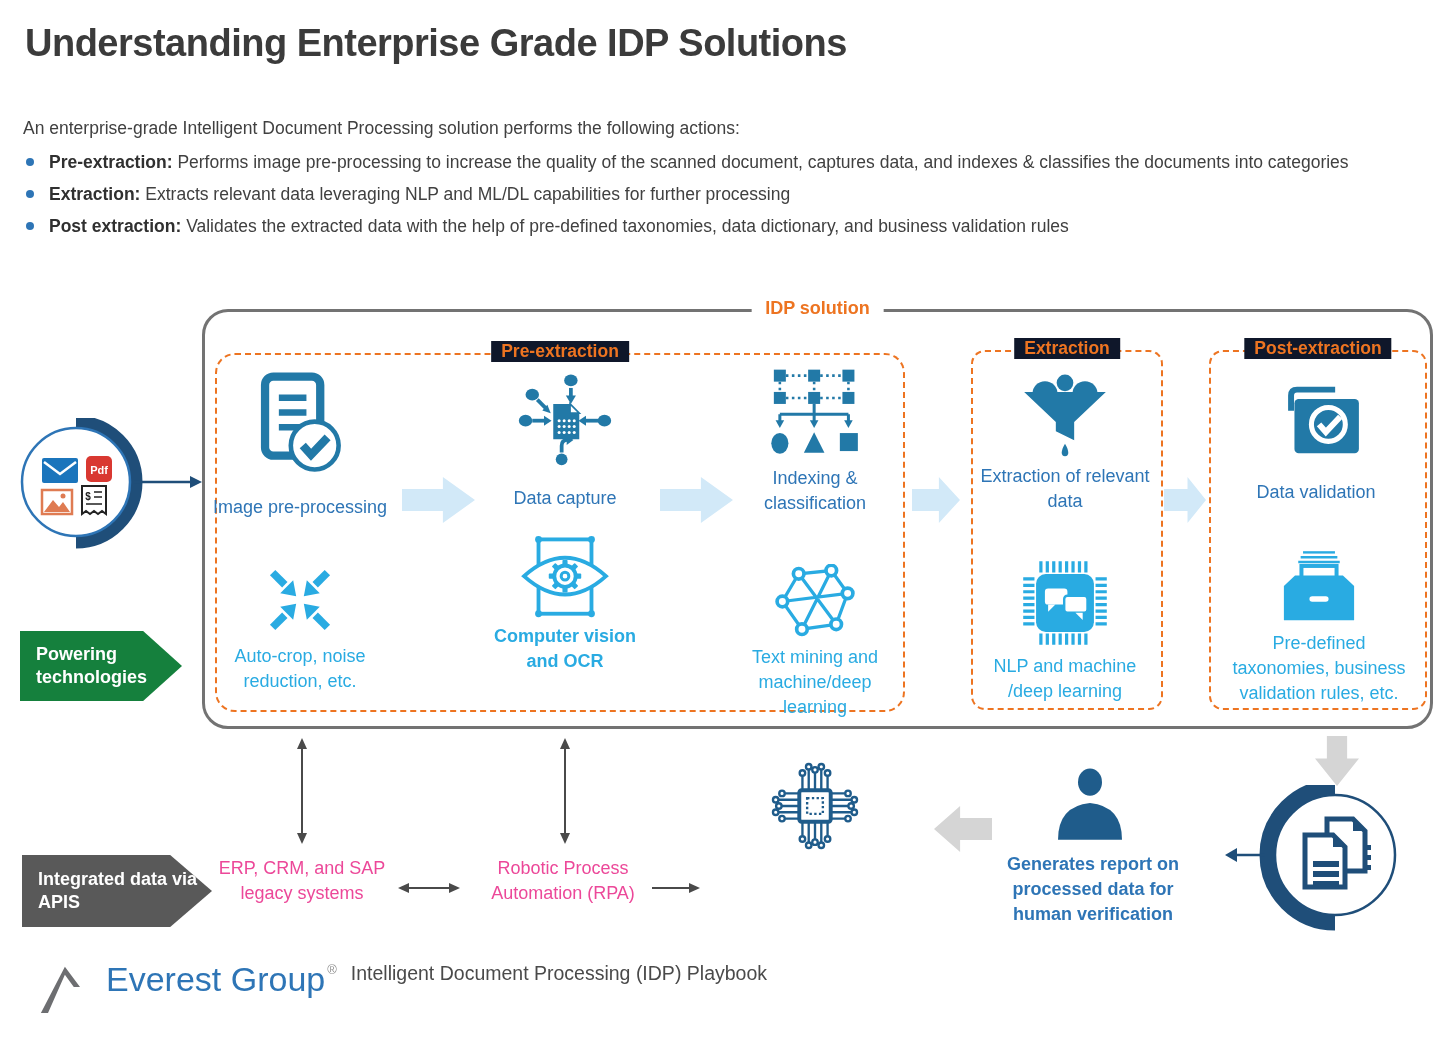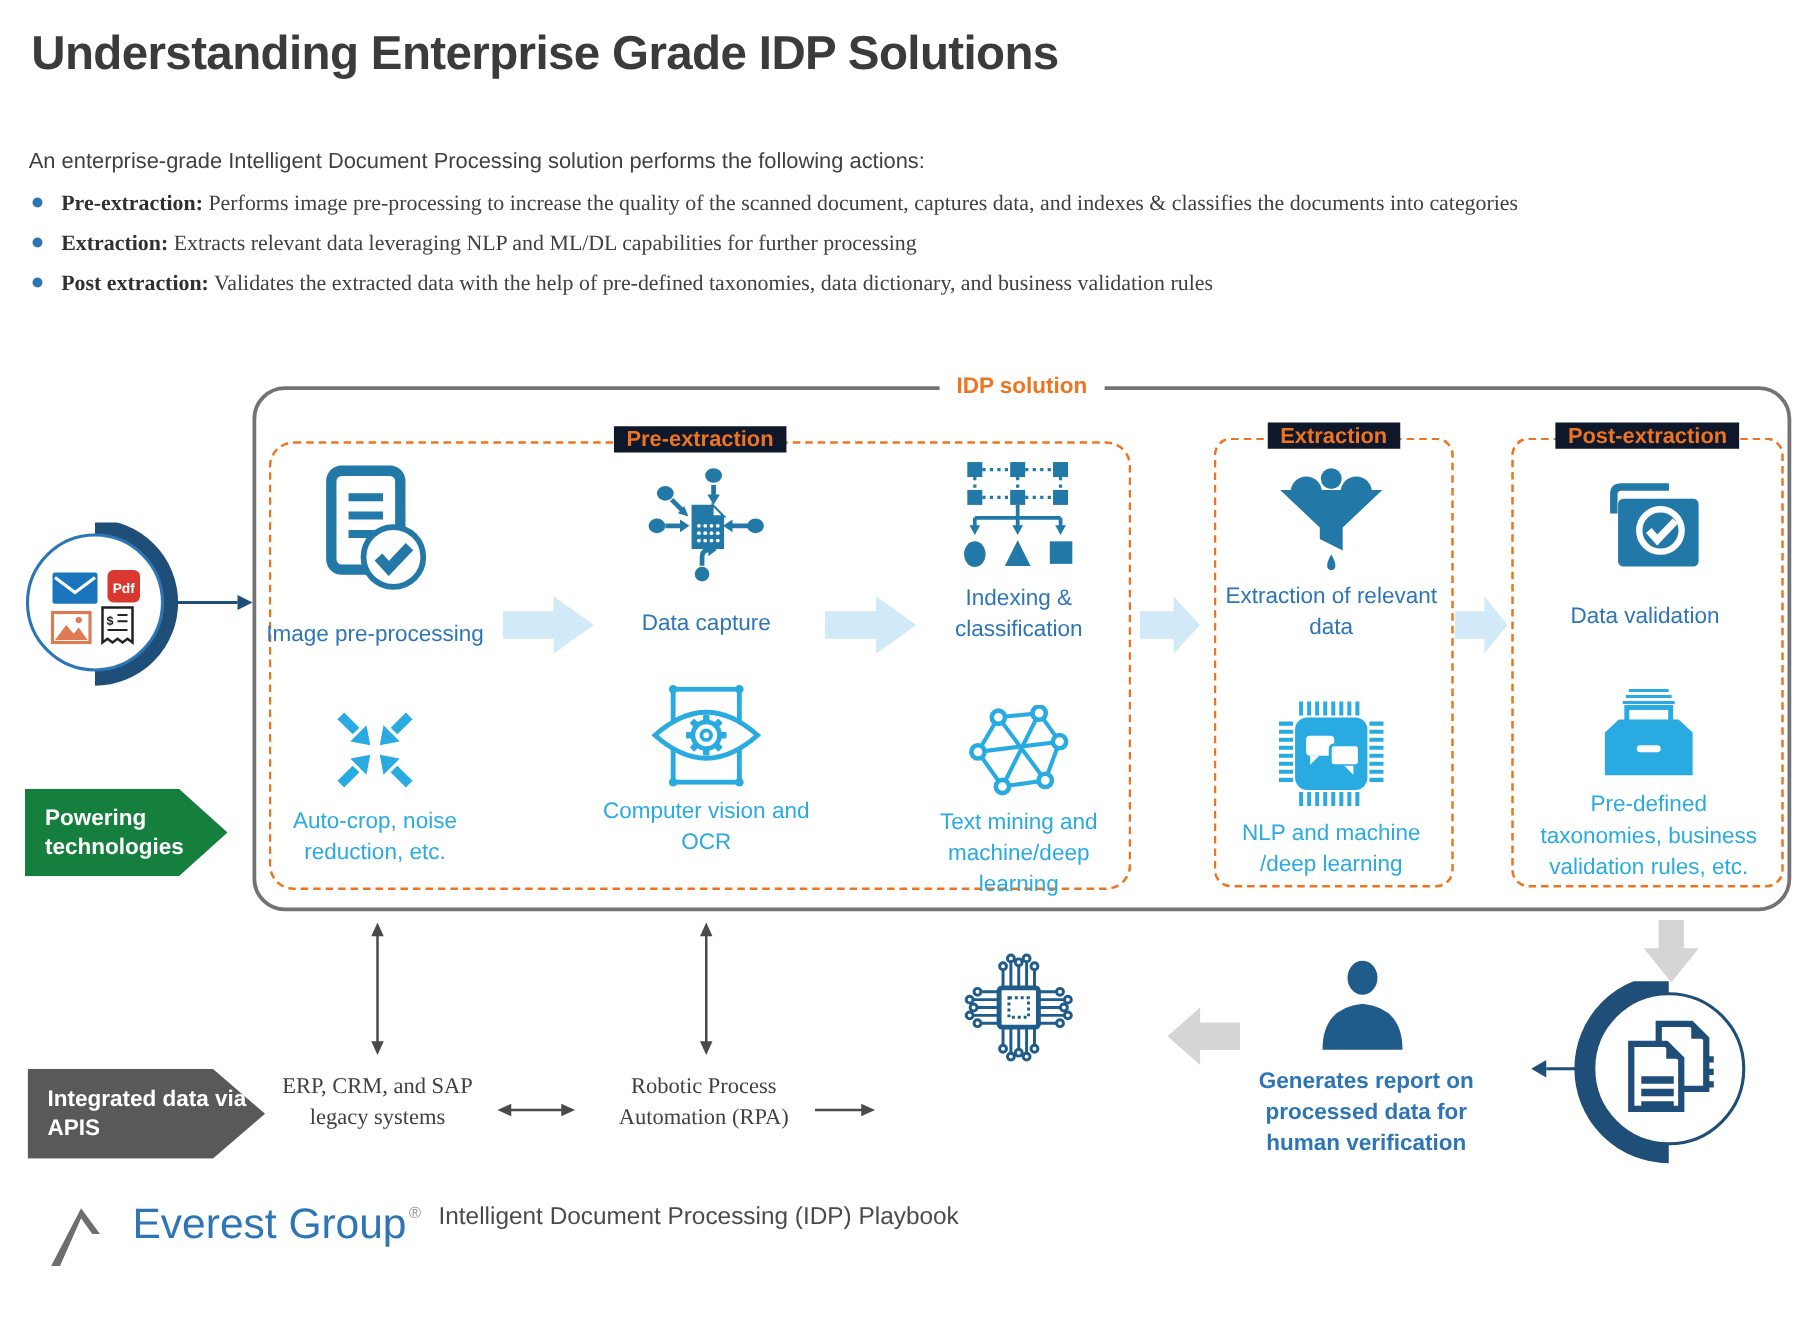--- a/index.html
+++ b/index.html
@@ -1,21 +1,21 @@
 <!DOCTYPE html>
 <html><head>
 <meta charset="utf-8">
 <style>
   html,body{margin:0;padding:0;background:#fff;}
   .page{position:relative;width:1447px;height:1057px;background:#fff;overflow:hidden;
         font-family:"Liberation Sans",sans-serif;color:#3f3f3f;}
   .title{position:absolute;left:25px;top:22px;margin:0;font-size:38px;font-weight:700;
          color:#3b3b3b;letter-spacing:-0.5px;}
   .intro{position:absolute;left:23px;top:118px;margin:0;font-size:17.5px;color:#404040;}
-  .bullets{position:absolute;left:23px;top:146px;width:1350px;margin:0;padding:0;list-style:none;font-family:Liberation Serif, serif;}
+  .bullets{position:absolute;left:23px;top:146px;width:1350px;margin:0;padding:0;list-style:none;}
   .bullets li{position:relative;padding-left:26px;font-size:17.5px;line-height:32px;color:#404040;}
   .bullets li::before{content:'';position:absolute;left:3px;top:12px;width:8px;height:8px;
          border-radius:50%;background:#2E75B6;}
   .lead{font-weight:700;color:#303030;}
 
   
   .idp-box{position:absolute;left:202px;top:309px;width:1225px;height:414px;
            border:3px solid #737373;border-radius:26px;}
   .box-label{position:absolute;top:-14px;left:50%;transform:translateX(-50%);background:#fff;
            padding:0 14px;font-size:18px;font-weight:700;color:#ED7421;white-space:nowrap;}
@@ -31,21 +31,21 @@
   .cell svg{display:block;margin:0 auto;}
   .lbl{font-size:18px;line-height:25px;color:#2E75B6;margin-top:6px;}
   .lbl.light{color:#29ABE2;}
   .lbl.c{min-height:52px;display:flex;align-items:center;justify-content:center;text-align:center;}
   #c-pre1{left:212px;top:372px;width:176px;}
   #c-pre2{left:477px;top:372px;width:176px;}
   #c-pre3{left:725px;top:366px;width:180px;}
   #c-ext1{left:977px;top:372px;width:176px;}
   #c-post1{left:1221px;top:382px;width:190px;}
   #c-pre4{left:212px;top:562px;width:176px;}
-  #c-pre5{left:477px;top:548px;width:176px;}
+  #c-pre5{left:477px;top:536px;width:176px;font-weight:bold;}
   #c-pre6{left:725px;top:564px;width:180px;}
   #c-ext2{left:977px;top:558px;width:176px;}
   #c-post2{left:1223px;top:550px;width:192px;}
 
   
   .barrow{position:absolute;background:#D2E9F8;
           clip-path:polygon(0 26%,56% 26%,56% 0,100% 50%,56% 100%,56% 74%,0 74%);}
   #ba1{left:402px;top:477px;width:73px;height:46px;}
   #ba2{left:660px;top:477px;width:73px;height:46px;}
   #ba3{left:912px;top:477px;width:48px;height:46px;}
@@ -62,21 +62,21 @@
           font-size:18px;line-height:25px;font-weight:600;color:#20618F;}
   .incoming-svg{position:absolute;left:10px;top:418px;}
   .banner{position:absolute;color:#fff;font-weight:700;font-size:18px;line-height:23px;
           display:flex;align-items:center;padding-left:16px;box-sizing:border-box;}
   .powering{left:20px;top:631px;width:162px;height:70px;background:#15803d;
           clip-path:polygon(0 0,76% 0,100% 50%,76% 100%,0 100%);}
   .integrated{left:22px;top:855px;width:190px;height:72px;background:#595959;
           clip-path:polygon(0 0,78% 0,100% 50%,78% 100%,0 100%);}
 
   
-  .gray-lbl{position:absolute;color:#404040;font-size:18px;line-height:25px;text-align:center;font-family:Liberation Serif, serif;}
+  .gray-lbl{position:absolute;color:#ec4899;font-size:18px;line-height:25px;text-align:center;}
   #erp{left:212px;top:856px;width:180px;}
   #rpa{left:468px;top:856px;width:190px;}
   .blue-lbl{position:absolute;color:#2E75B6;font-size:18px;line-height:25px;text-align:center;font-weight:600;}
   #feeds{left:700px;top:852px;width:230px;}
   #report{left:998px;top:852px;width:190px;}
   #c-feeds{left:740px;top:762px;width:150px;}
   #c-person{left:1015px;top:766px;width:150px;}
   .thin-arrow{position:absolute;}
   .out-circle-svg{position:absolute;left:1225px;top:785px;}
 

